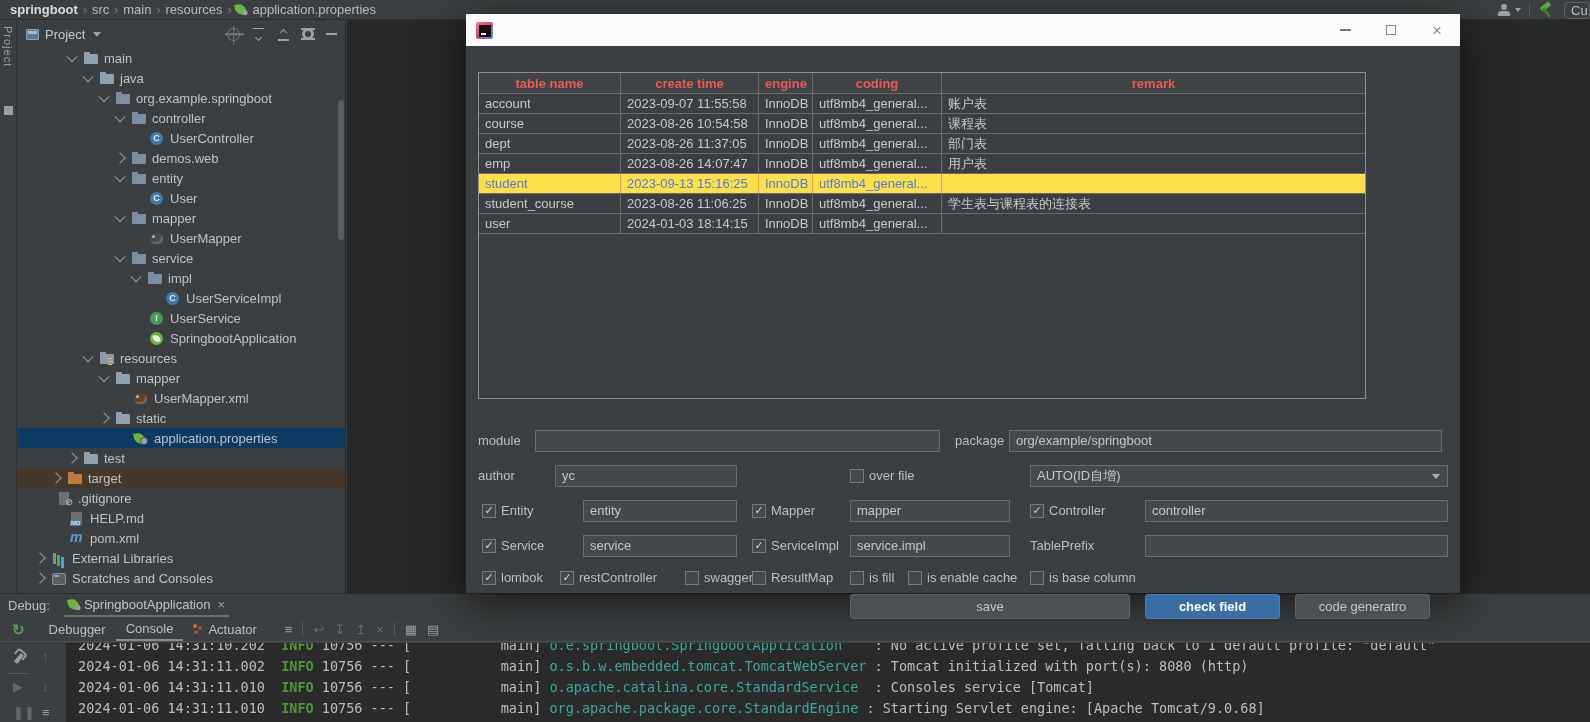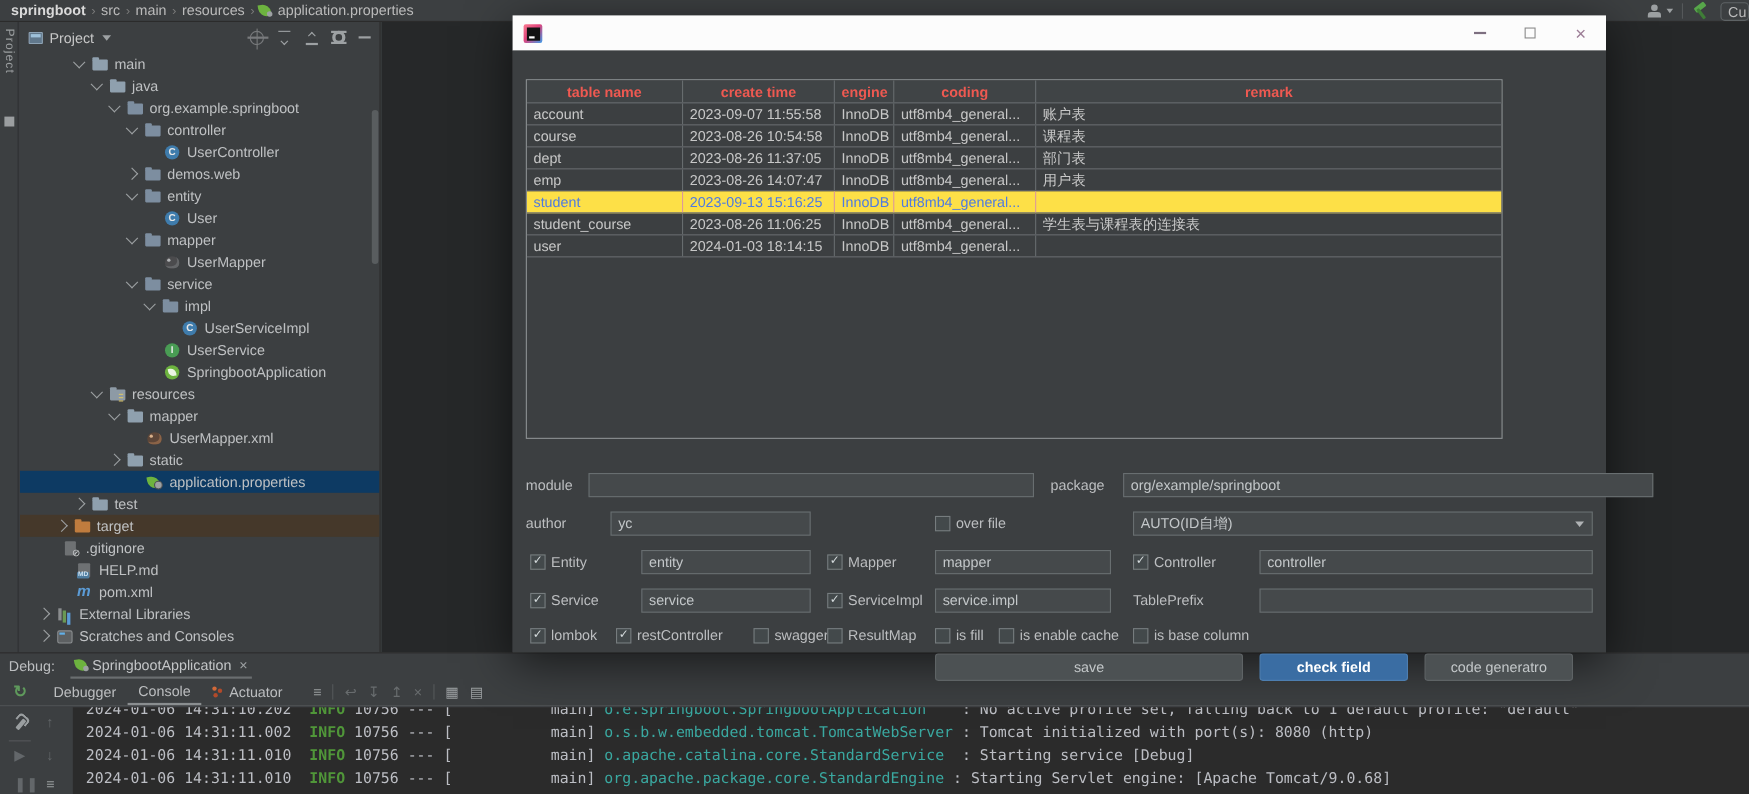--- a/index.html
+++ b/index.html
@@ -376,21 +376,21 @@
         <span class="gut-ic dim" style="left:13px; top:36px;">▶</span>
         <span class="gut-ic dim" style="left:13px; top:62px;">❚❚</span>
         <span class="gut-ic dim" style="left:42px; top:6px;">↑</span>
         <span class="gut-ic dim" style="left:42px; top:36px;">↓</span>
         <span class="gut-ic" style="left:42px; top:62px;">≡</span>
       </div>
       <div class="console">
         <div class="con-lines">
           <div class="cline"><span class="c-ts">2024-01-06 14:31:10.202  </span><span class="c-info">INFO</span><span class="c-rest"> 10756 --- [           main] </span><span class="c-logger">o.e.springboot.SpringbootApplication    </span><span class="c-msg">: No active profile set, falling back to 1 default profile: "default"</span></div>
           <div class="cline"><span class="c-ts">2024-01-06 14:31:11.002  </span><span class="c-info">INFO</span><span class="c-rest"> 10756 --- [           main] </span><span class="c-logger">o.s.b.w.embedded.tomcat.TomcatWebServer </span><span class="c-msg">: Tomcat initialized with port(s): 8080 (http)</span></div>
-          <div class="cline"><span class="c-ts">2024-01-06 14:31:11.010  </span><span class="c-info">INFO</span><span class="c-rest"> 10756 --- [           main] </span><span class="c-logger">o.apache.catalina.core.StandardService  </span><span class="c-msg">: Starting service [Debug]</span></div>
+          <div class="cline"><span class="c-ts">2024-01-06 14:31:11.010  </span><span class="c-info">INFO</span><span class="c-rest"> 10756 --- [           main] </span><span class="c-logger">o.apache.catalina.core.StandardService  </span><span class="c-msg">: Consoles service [Tomcat]</span></div>
           <div class="cline"><span class="c-ts">2024-01-06 14:31:11.010  </span><span class="c-info">INFO</span><span class="c-rest"> 10756 --- [           main] </span><span class="c-logger">org.apache.package.core.StandardEngine </span><span class="c-msg">: Starting Servlet engine: [Apache Tomcat/9.0.68]</span></div>
         </div>
       </div>
     </div>
   </div>
 
   <div class="dialog">
     <div class="dlg-titlebar">
       <span class="idea-logo"></span>
       <div class="dlg-controls">
@@ -462,21 +462,21 @@
             <div class="gt-cell">2024-01-03 18:14:15</div>
             <div class="gt-cell">InnoDB</div>
             <div class="gt-cell">utf8mb4_general...</div>
             <div class="gt-cell"></div>
         </div>
       </div>
 
       <span class="f-label" style="left:12px; top:384px;">module</span>
       <div class="f-input" style="left:69px; top:384px; width:405px;"></div>
       <span class="f-label" style="left:489px; top:384px;">package</span>
-      <div class="f-input" style="left:555px; top:384px; width:482px;">org/example/springboot</div>
+      <div class="f-input" style="left:543px; top:384px; width:433px;">org/example/springboot</div>
 
       <span class="f-label" style="left:12px; top:419px;">author</span>
       <div class="f-input" style="left:89px; top:419px; width:182px;">yc</div>
       <div class="f-check" style="left:384px; top:422px;">
         <span class="cb"></span>
           <span class="cb-label">over file</span>
       </div>
       <div class="combo" style="left:564px; top:419px; width:418px;">
         <span>AUTO(ID自增)</span>
         <span class="combo-caret"></span>

